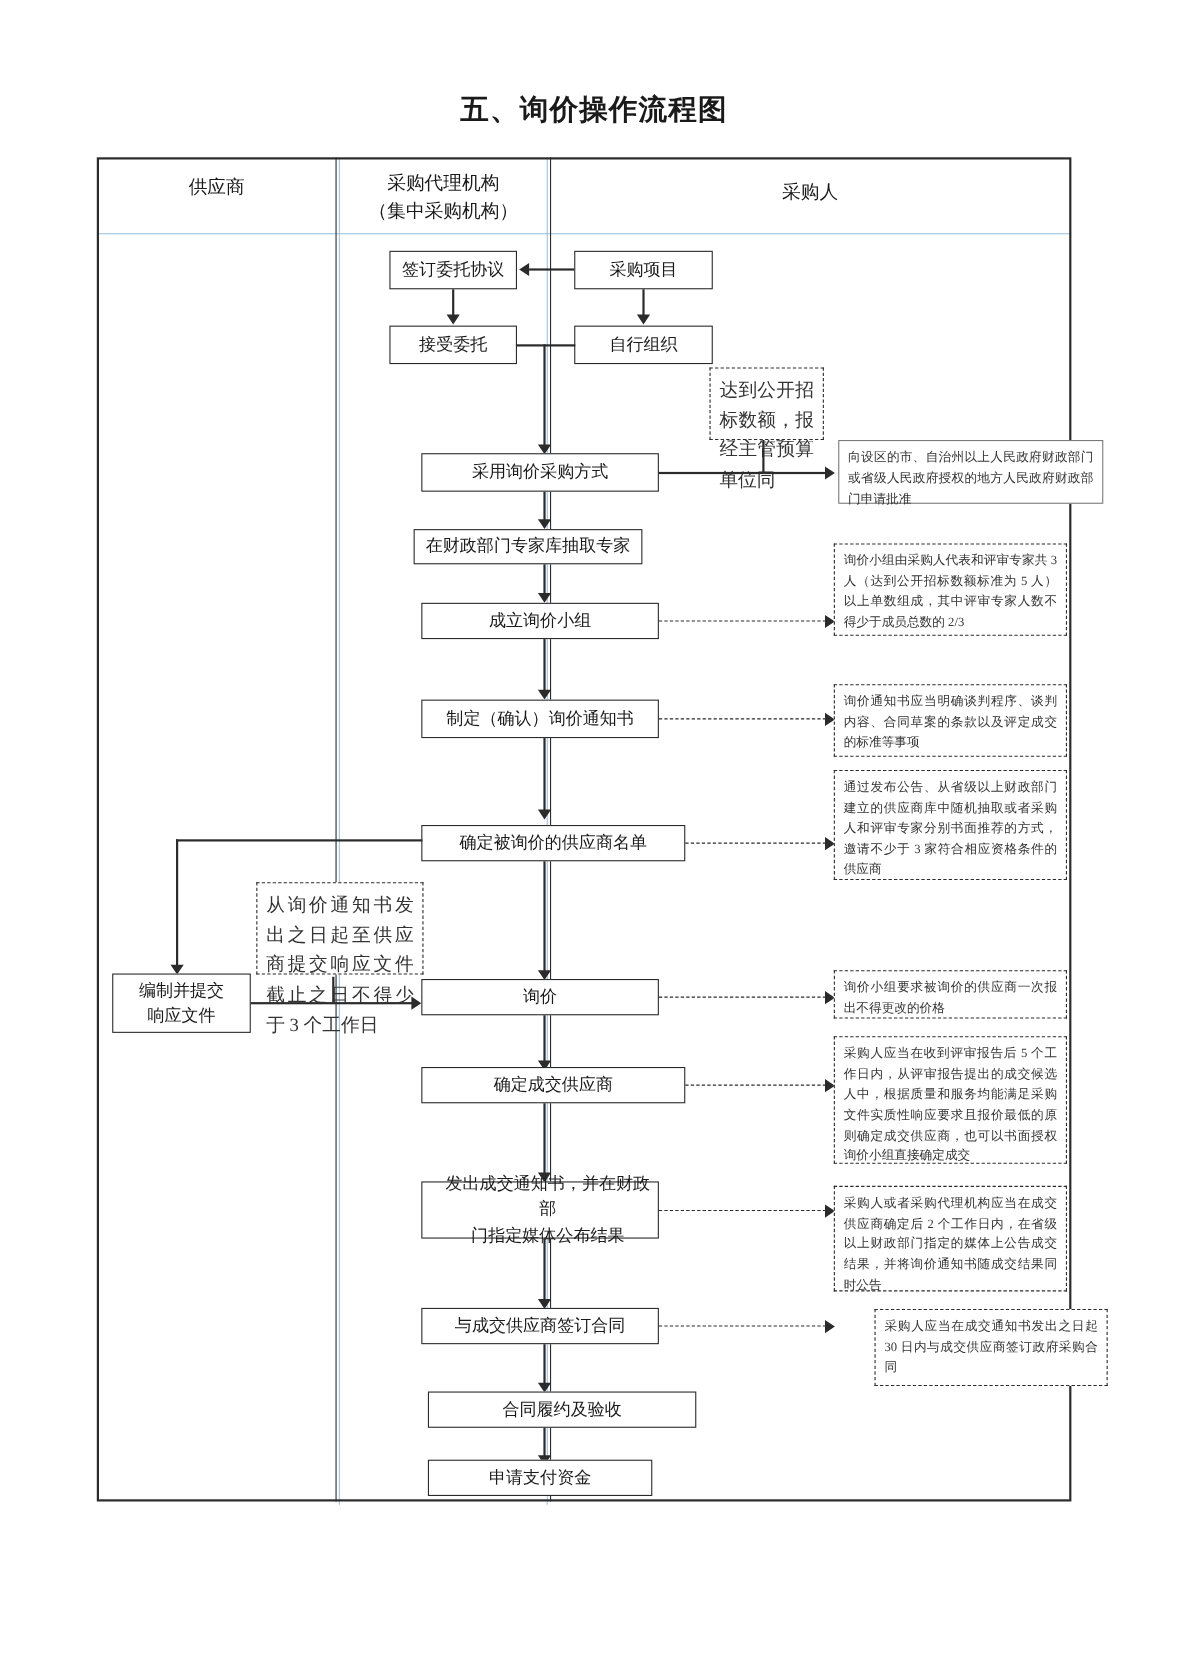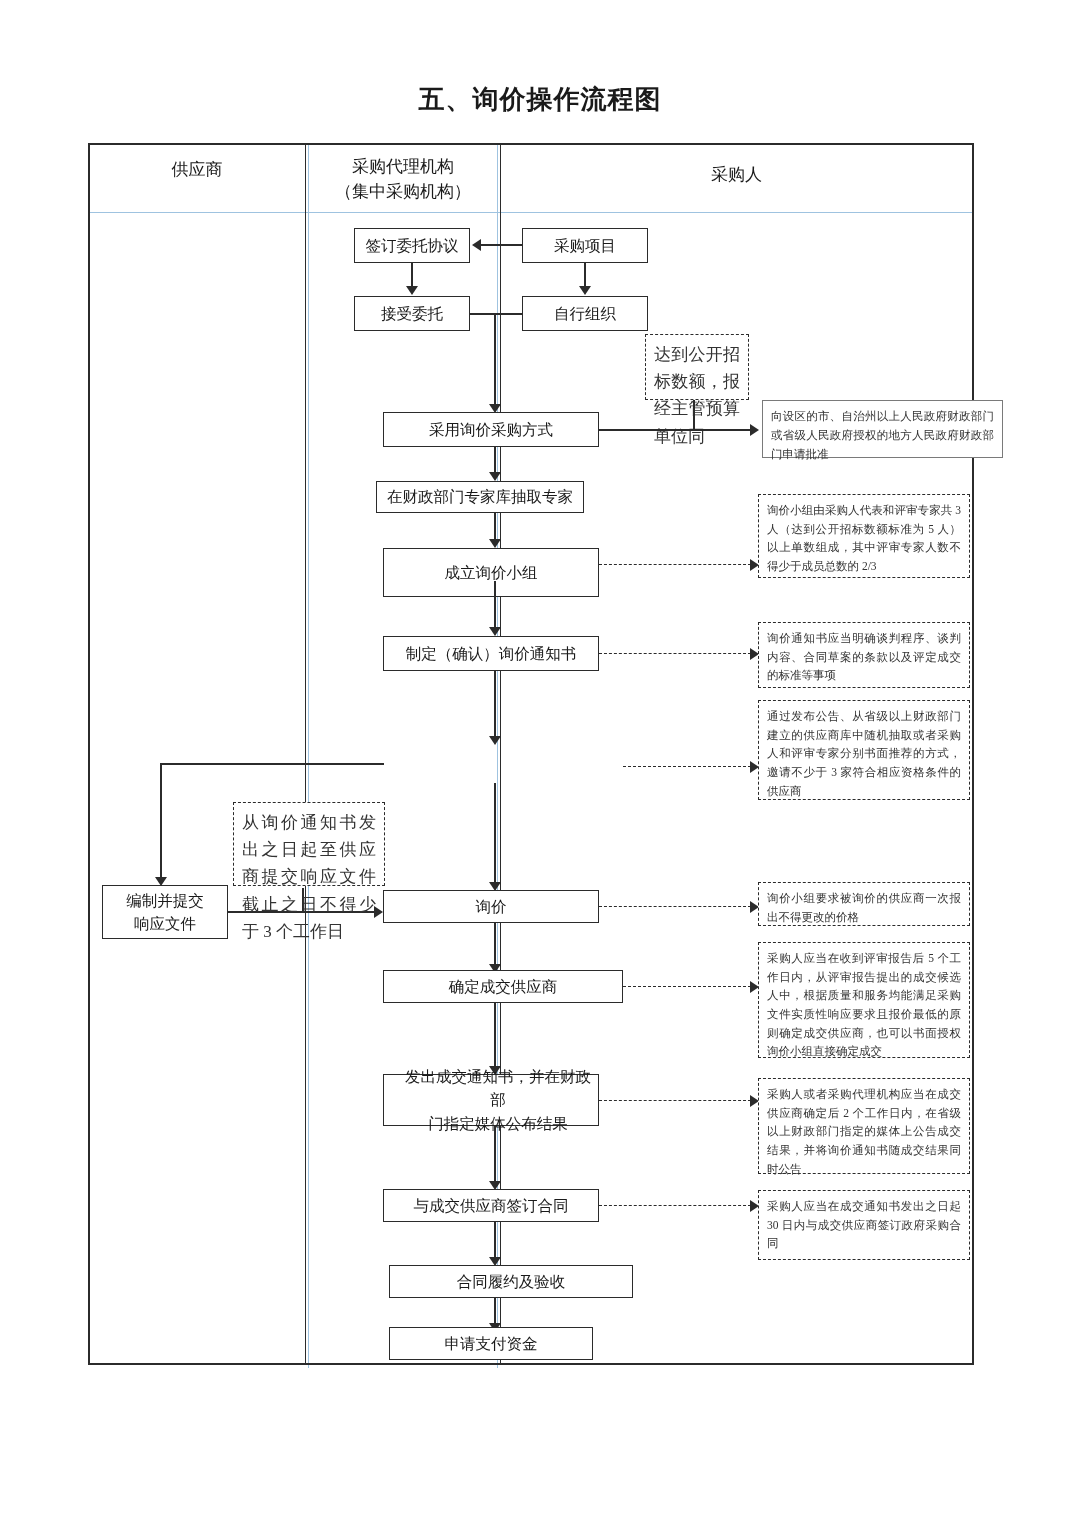--- a/index.html
+++ b/index.html
@@ -198,30 +198,31 @@
   <div class="box" style="left:383px;top:412px;width:216px;height:35px;">采用询价采购方式</div>
 
   <div class="ln-v" style="left:494px;top:447px;height:26px;"></div>
   <div class="arw-d" style="left:489px;top:472px;"></div>
 
   <div class="box" style="left:376px;top:481px;width:208px;height:32px;">在财政部门专家库抽取专家</div>
 
   <div class="ln-v" style="left:494px;top:513px;height:27px;"></div>
   <div class="arw-d" style="left:489px;top:539px;"></div>
 
-  <div class="box" style="left:383px;top:548px;width:216px;height:49px;">成立询价小组</div>
+  <div class="box" style="left:383px;top:548px;width:216px;height:33px;">成立询价小组</div>
 
   <div class="ln-v" style="left:494px;top:581px;height:47px;"></div>
   <div class="arw-d" style="left:489px;top:627px;"></div>
 
   <div class="box" style="left:383px;top:636px;width:216px;height:35px;">制定（确认）询价通知书</div>
 
   <div class="ln-v" style="left:494px;top:671px;height:66px;"></div>
   <div class="arw-d" style="left:489px;top:736px;"></div>
 
+  <div class="box" style="left:383px;top:750px;width:240px;height:33px;">确定被询价的供应商名单</div>
 
   <div class="ln-v" style="left:494px;top:783px;height:100px;"></div>
   <div class="arw-d" style="left:489px;top:882px;"></div>
 
   <div class="ln-h" style="left:160px;top:763px;width:224px;"></div>
   <div class="ln-v" style="left:160px;top:763px;height:115px;"></div>
   <div class="arw-d" style="left:155px;top:877px;"></div>
 
   <div class="box" style="left:102px;top:885px;width:126px;height:54px;">编制并提交
 响应文件</div>
@@ -289,15 +290,15 @@
   <div class="dln-h" style="left:623px;top:986px;width:128px;"></div>
   <div class="arw-r" style="left:750px;top:981px;"></div>
   <div class="note" style="left:758px;top:942px;width:212px;height:116px;">采购人应当在收到评审报告后 5 个工作日内，从评审报告提出的成交候选人中，根据质量和服务均能满足采购文件实质性响应要求且报价最低的原则确定成交供应商，也可以书面授权询价小组直接确定成交</div>
 
   <div class="dln-h" style="left:599px;top:1100px;width:152px;"></div>
   <div class="arw-r" style="left:750px;top:1095px;"></div>
   <div class="note" style="left:758px;top:1078px;width:212px;height:96px;">采购人或者采购代理机构应当在成交供应商确定后 2 个工作日内，在省级以上财政部门指定的媒体上公告成交结果，并将询价通知书随成交结果同时公告</div>
 
   <div class="dln-h" style="left:599px;top:1205px;width:152px;"></div>
   <div class="arw-r" style="left:750px;top:1200px;"></div>
-  <div class="note" style="left:758px;top:1190px;width:212px;height:70px;">采购人应当在成交通知书发出之日起 30 日内与成交供应商签订政府采购合同</div>
+  <div class="note" style="left:795px;top:1190px;width:212px;height:70px;">采购人应当在成交通知书发出之日起 30 日内与成交供应商签订政府采购合同</div>
 
 </div>
 
 </body></html>

